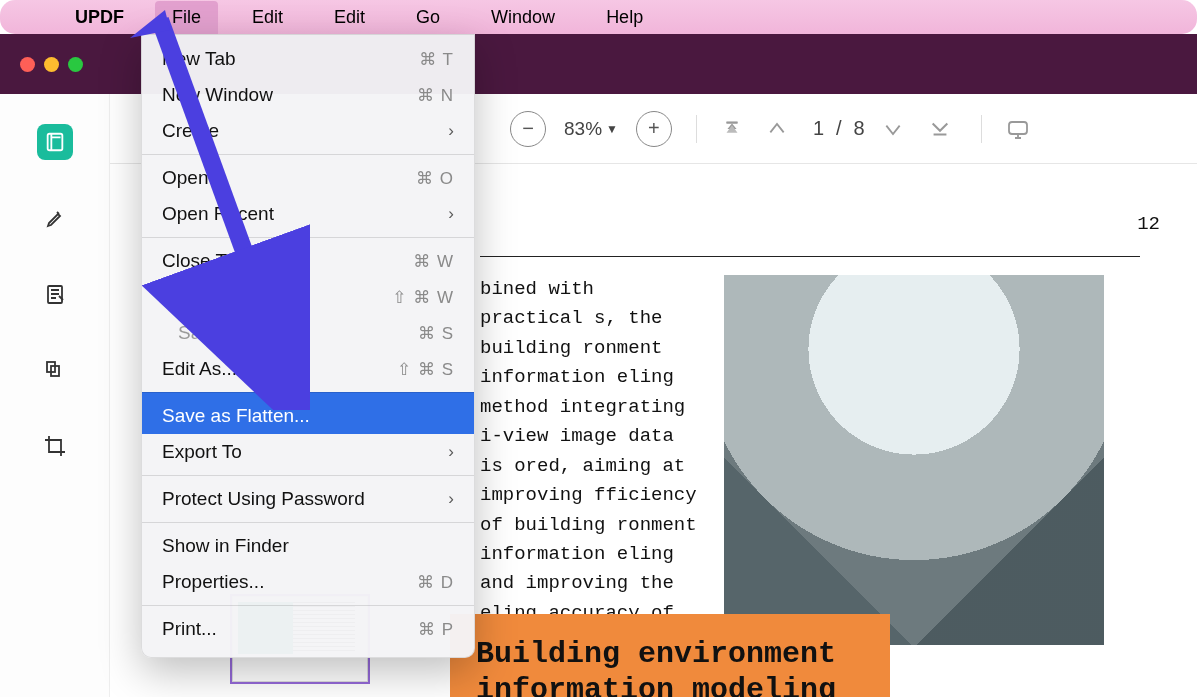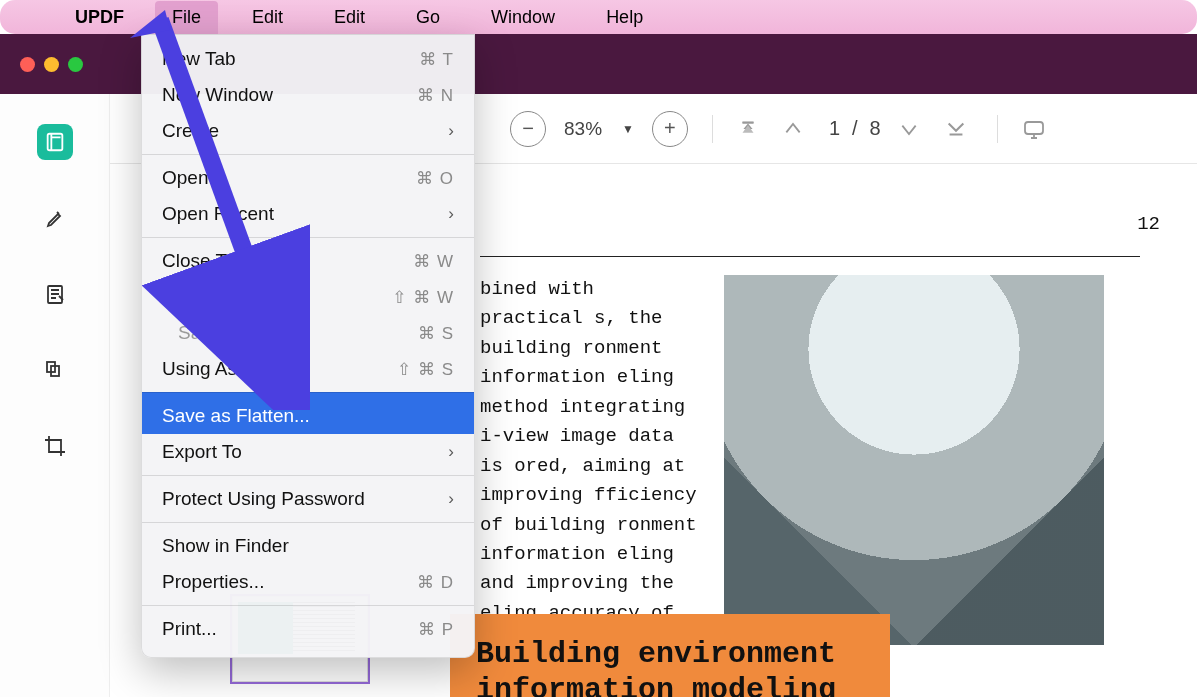--- a/index.html
+++ b/index.html
@@ -70,21 +70,21 @@
   padding-left: 400px;
   gap: 18px;
   color:#444; font-size:17px;
 }
 .tb-btn {
   width:36px; height:36px; border-radius:50%;
   border:1.6px solid #888;
   display:flex;align-items:center;justify-content:center;
   color:#555; font-size:20px;
 }
-.zoom-level { display:flex;align-items:center;gap:20px; font-size:19px; }
+.zoom-level { display:flex;align-items:center;gap:4px; font-size:19px; }
 .divider { width:1px; height:28px; background:#ddd; margin:0 6px; }
 .page-counter { display:flex; align-items:center; gap:12px; font-size:20px; }
 .tb-icon { color:#888; font-size:20px; width:28px; text-align:center; }
 .tb-icon svg { display:block; }
 
 .canvas {
   position:absolute;
   top:164px; left:110px; right:0; bottom:0;
   background:#fff;
   overflow:hidden;
@@ -304,21 +304,21 @@
     </div>
   <div class="row">
       <span>Close Window</span>
       <span class="sc">⇧ ⌘ W</span>
     </div>
   <div class="row disabled">
       <span>Save...</span>
       <span class="sc">⌘ S</span>
     </div>
   <div class="row">
-      <span>Using As...</span>
+      <span>Edit As...</span>
       <span class="sc">⇧ ⌘ S</span>
     </div>
   <div class="row sep highlight">
       <span>Save as Flatten...</span>
       <span></span>
     </div>
   <div class="row">
       <span>Export To</span>
       <span class="chev">›</span>
     </div>

